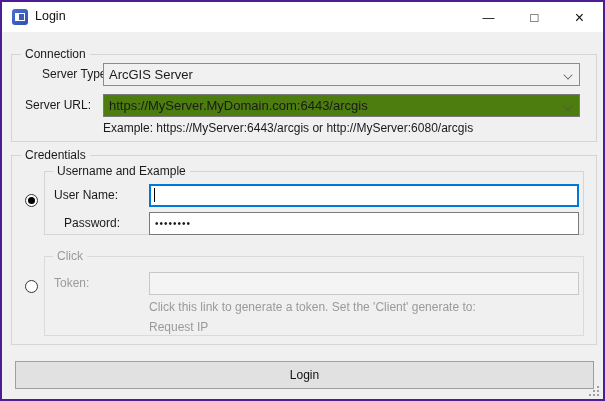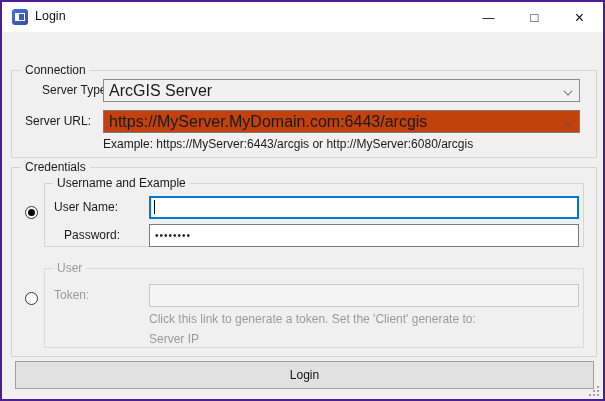--- a/index.html
+++ b/index.html
@@ -20,24 +20,24 @@
   .capbtn.max{right:46px;font-size:13px;}
   .capbtn.close{right:1px;font-size:16px;}
   
   .groupbox{position:absolute;border:1px solid #d5d5d5;box-sizing:border-box;}
   .groupbox > .gb-label{position:absolute;top:-8px;left:9px;background:#f0f0f0;padding:0 4px;line-height:14px;}
   .groupbox.disabled{border-color:#dadada;}
   .disabled-text{color:#9a9a9a;}
   
   .field-label{position:absolute;white-space:nowrap;}
   .combo,.textbox{position:absolute;box-sizing:border-box;height:23px;font-family:"Liberation Sans","DejaVu Sans",sans-serif;
-    font-size:16px;color:#1a1a1a;padding:0 22px 0 5px;outline:none;}
+    font-size:13px;color:#1a1a1a;padding:0 22px 0 5px;outline:none;}
   .textbox{padding-right:5px;}
   .combo.dropdownlist{background:#f1f1f1;border:1px solid #8c8c8c;}
-  .combo.editable{background:#c2410c;border:1px solid #7a7a7a;}
+  .combo.editable{background:#4d7c0f;border:1px solid #7a7a7a;}
   .chevron{position:absolute;width:9px;height:9px;pointer-events:none;}
   .chevron:before{content:"";position:absolute;left:0;top:1px;width:7px;height:7px;
     border-right:1.5px solid #555;border-bottom:1.5px solid #555;transform:rotate(45deg) scale(.8);}
   .tb-plain{background:#fff;border:1px solid #7a7a7a;}
   .tb-focus{background:#fff;border:2px solid var(--focus,#0078d7);}
   .tb-disabled{background:#f4f4f4;border:1px solid #c8c8c8;color:#9a9a9a;}
   .caret{position:absolute;width:1px;height:14px;background:#000;}
   
   .radio{position:absolute;width:13px;height:13px;border:1px solid #333;border-radius:50%;background:#fff;box-sizing:border-box;}
   .radio.checked:after{content:"";position:absolute;left:2px;top:2px;width:7px;height:7px;border-radius:50%;background:#000;}
@@ -63,62 +63,62 @@
       <span>—</span>
     </div>
     <div class="capbtn max">
       <span>□</span>
     </div>
     <div class="capbtn close">
       <span>×</span>
     </div>
   </div>
 
-  <div class="groupbox" style="left:9px;top:52px;width:586px;height:88px;margin-top:16px;">
+  <div class="groupbox" style="left:9px;top:52px;width:586px;height:88px;">
     <span class="gb-label">Connection</span>
 
     <span class="field-label" style="left:30px;top:12px;">Server Type:</span>
     <div class="combo dropdownlist" style="left:91px;top:8px;width:477px;line-height:21px;">
       <span>ArcGIS Server</span>
     </div>
     <span class="chevron" style="left:552px;top:15px;"></span>
 
     <span class="field-label" style="left:13px;top:43px;">Server URL:</span>
     <input class="combo editable" style="left: 91px; top: 39px; width: 477px;" value="https://MyServer.MyDomain.com:6443/arcgis">
     <span class="chevron" style="left:552px;top:46px;"></span>
 
     <span class="field-label" style="left:91px;top:66px;">Example: https://MyServer:6443/arcgis or http://MyServer:6080/arcgis</span>
   </div>
 
-  <div class="groupbox" style="left:9px;top:153px;width:586px;height:190px;margin-top:12px;">
+  <div class="groupbox" style="left:9px;top:153px;width:586px;height:190px;">
     <span class="gb-label">Credentials</span>
 
     <div class="radio checked" id="radio-userpass" style="left:13px;top:38px;"></div>
 
     <div class="groupbox" style="left:32px;top:15px;width:540px;height:64px;">
       <span class="gb-label" style="left:8px;">Username and Example</span>
 
       <span class="field-label" style="left:9px;top:16px;">User Name:</span>
       <input class="textbox tb-focus" style="left: 104px; top: 12px; width: 430px;" value="">
       <div class="caret" style="left:109px;top:16px;"></div>
 
       <span class="field-label" style="left:19px;top:44px;">Password:</span>
       <input class="textbox tb-plain" style="left: 104px; top: 40px; width: 430px; font-size: 10px; letter-spacing: 1px;" value="••••••••">
     </div>
 
     <div class="radio" id="radio-token" style="left:13px;top:124px;"></div>
 
     <div class="groupbox disabled" style="left:32px;top:100px;width:540px;height:80px;">
-      <span class="gb-label disabled-text" style="left:8px;">User</span>
+      <span class="gb-label disabled-text" style="left:8px;">Click</span>
 
       <span class="field-label disabled-text" style="left:9px;top:19px;">Token:</span>
       <input class="textbox tb-disabled" style="left: 104px; top: 15px; width: 430px;" disabled="" value="">
 
       <span class="field-label disabled-text" style="left:104px;top:43px;">Click this link to generate a token. Set the 'Client' generate to:</span>
-      <span class="field-label disabled-text" style="left:104px;top:63px;">Server IP</span>
+      <span class="field-label disabled-text" style="left:104px;top:63px;">Request IP</span>
     </div>
   </div>
 
   <div class="btn" style="left:13px;top:359px;width:579px;height:28px;">
     <span>Login</span>
   </div>
 
   <div class="grip"></div>
 </div>
 

